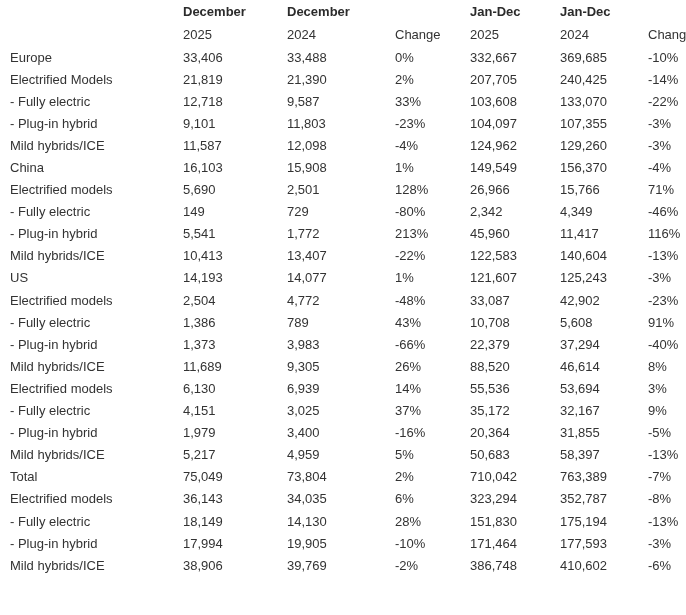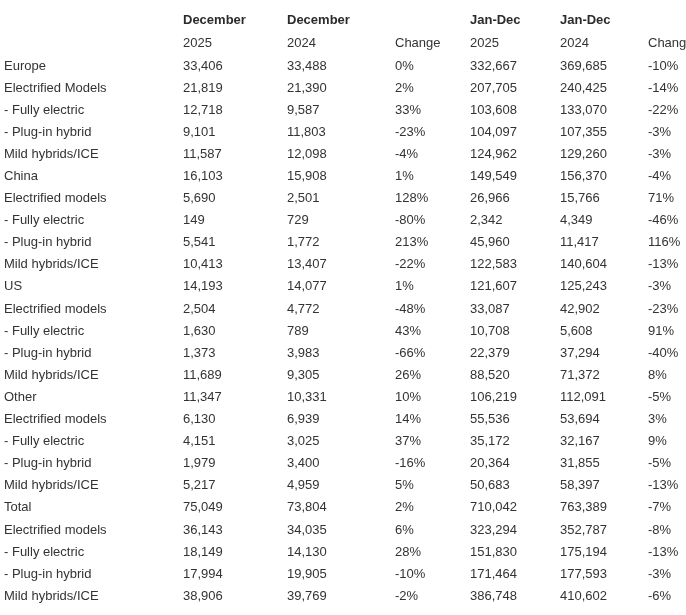--- a/index.html
+++ b/index.html
@@ -11,41 +11,40 @@
     height: 615px;
     background: #ffffff;
     overflow: hidden;
     font-family: "Liberation Sans", "DejaVu Sans", sans-serif;
     color: #333333;
   }
   table.sales {
     border-collapse: collapse;
     table-layout: fixed;
     width: 686px;
-    margin-top: 8px;
   }
   table.sales th,
   table.sales td {
     font-size: 13px;
     font-weight: normal;
     text-align: left;
     padding: 0;
     white-space: nowrap;
     vertical-align: middle;
     overflow: visible;
     height: 22.1px;
   }
   table.sales thead tr th { height: 23px; }
   table.sales thead tr.hdr-top th {
     font-weight: bold;
     color: #2b2b2b;
   }
   table.sales th:first-child,
   table.sales td:first-child {
-    padding-left: 4px;
+    padding-left: 10px;
   }
 </style>
 </head>
 <body>
 
 <table class="sales">
   <colgroup>
     <col style="width:183px">
     <col style="width:104px">
     <col style="width:108px">
@@ -178,21 +177,21 @@
     <td>Electrified models</td>
     <td>2,504</td>
     <td>4,772</td>
     <td>-48%</td>
     <td>33,087</td>
     <td>42,902</td>
     <td>-23%</td>
   </tr>
       <tr>
     <td>- Fully electric</td>
-    <td>1,630</td>
+    <td>1,386</td>
     <td>789</td>
     <td>43%</td>
     <td>10,708</td>
     <td>5,608</td>
     <td>91%</td>
   </tr>
       <tr>
     <td>- Plug-in hybrid</td>
     <td>1,373</td>
     <td>3,983</td>
@@ -200,31 +199,22 @@
     <td>22,379</td>
     <td>37,294</td>
     <td>-40%</td>
   </tr>
       <tr>
     <td>Mild hybrids/ICE</td>
     <td>11,689</td>
     <td>9,305</td>
     <td>26%</td>
     <td>88,520</td>
-    <td>71,372</td>
+    <td>46,614</td>
     <td>8%</td>
-  </tr>
-      <tr>
-    <td>Other</td>
-    <td>11,347</td>
-    <td>10,331</td>
-    <td>10%</td>
-    <td>106,219</td>
-    <td>112,091</td>
-    <td>-5%</td>
   </tr>
       <tr>
     <td>Electrified models</td>
     <td>6,130</td>
     <td>6,939</td>
     <td>14%</td>
     <td>55,536</td>
     <td>53,694</td>
     <td>3%</td>
   </tr>

